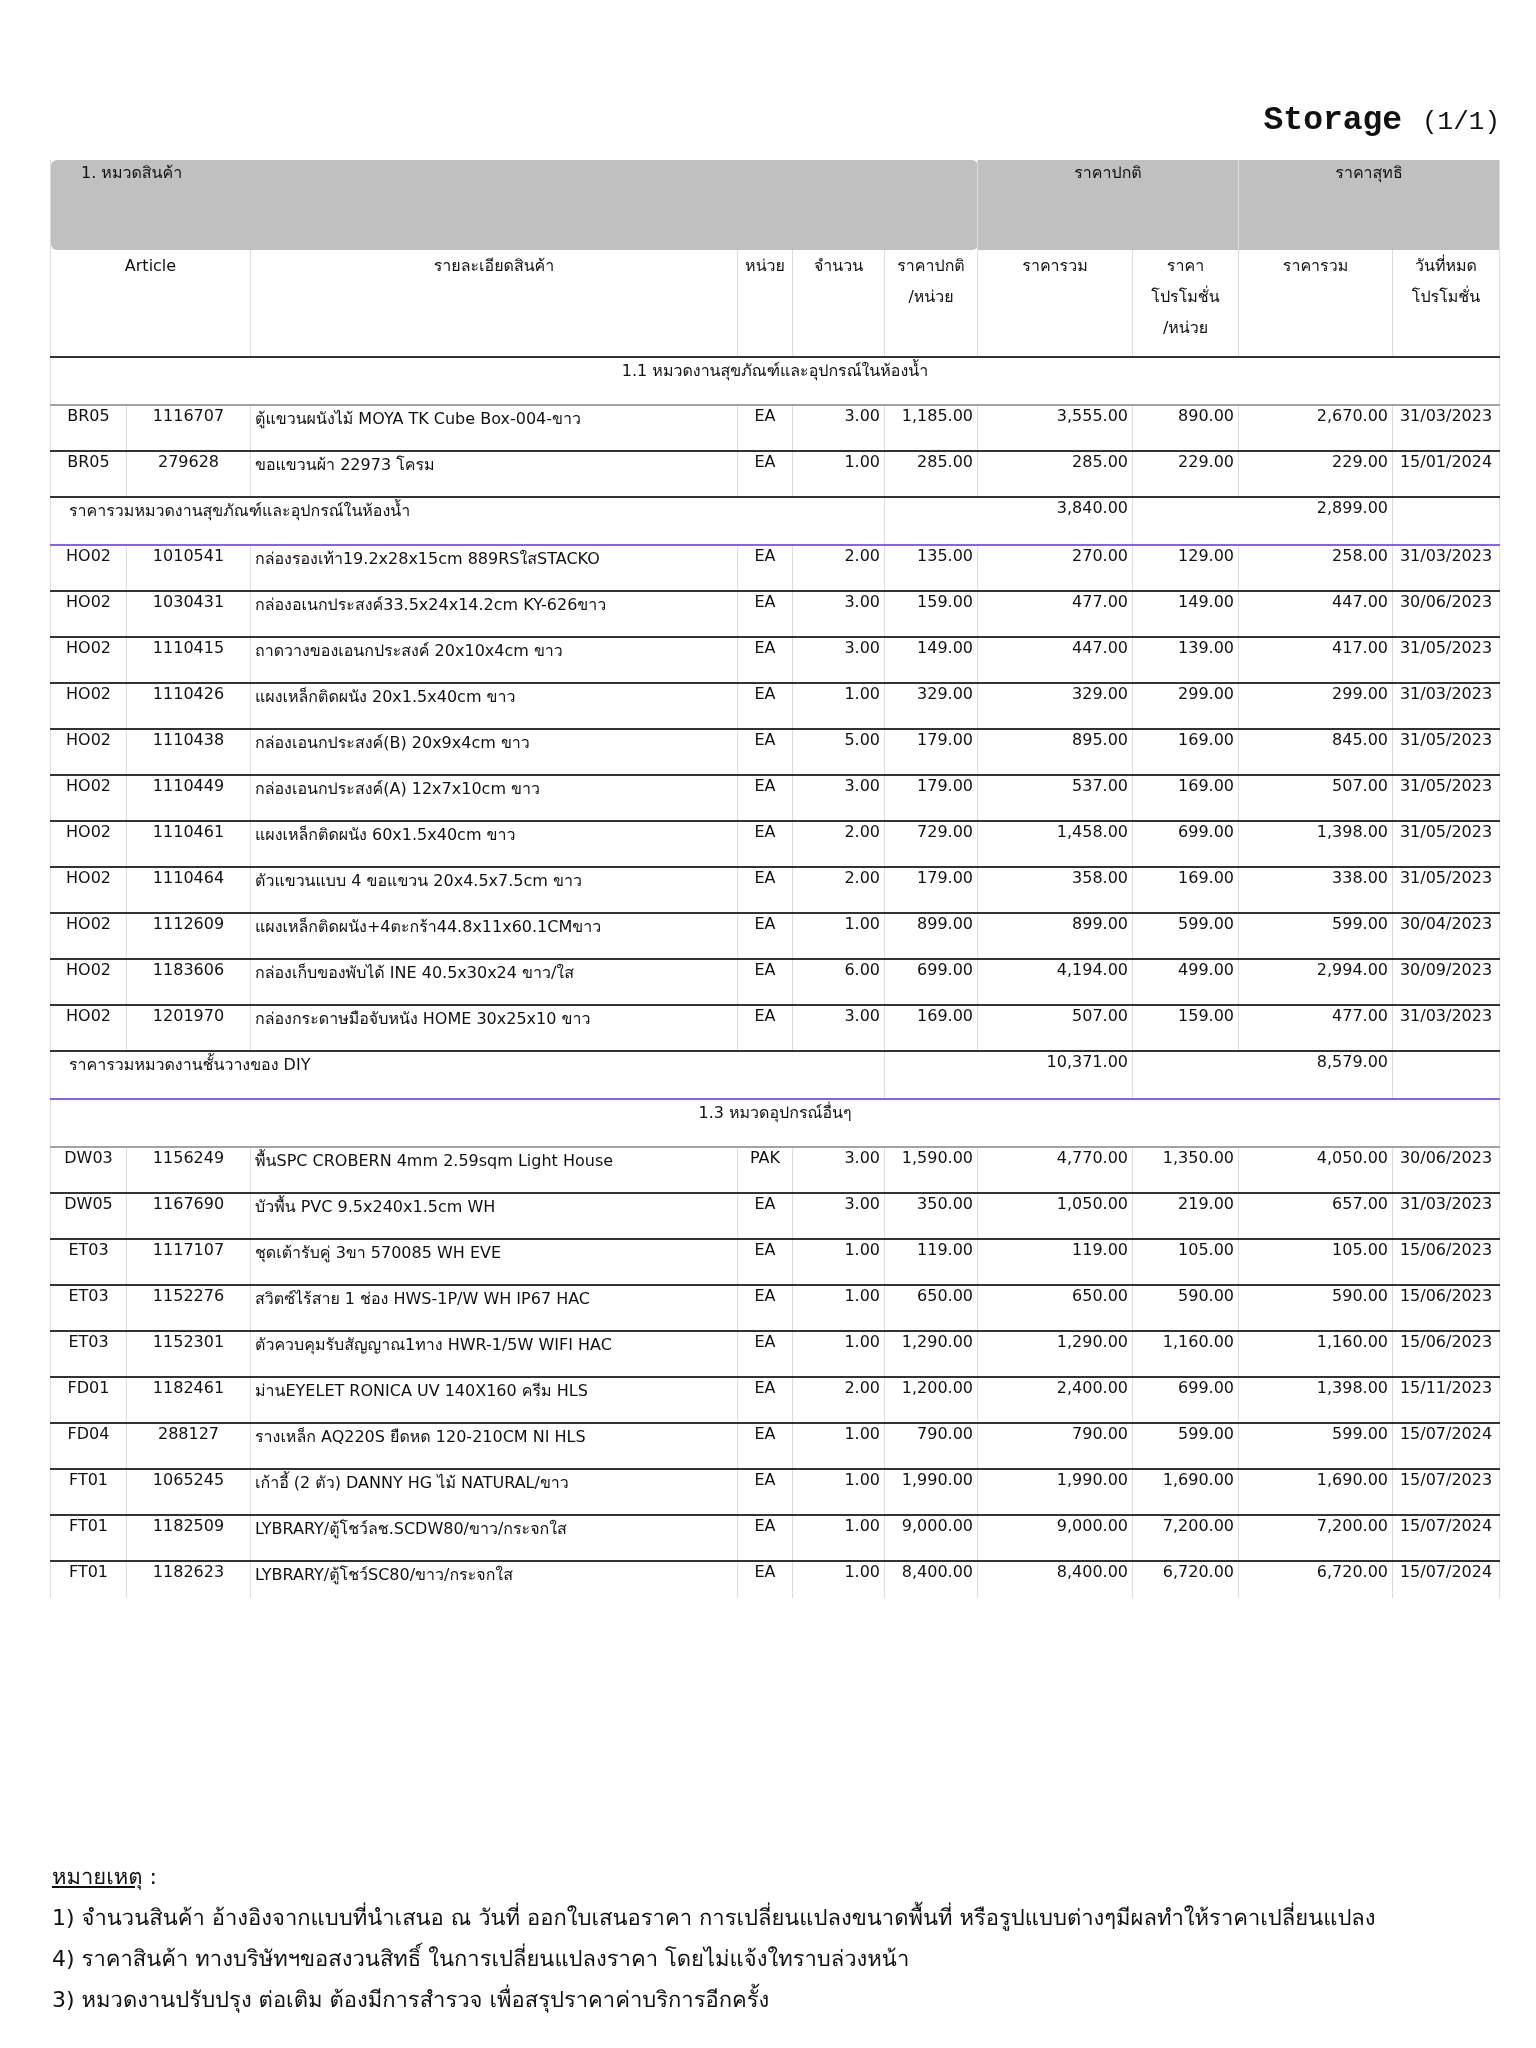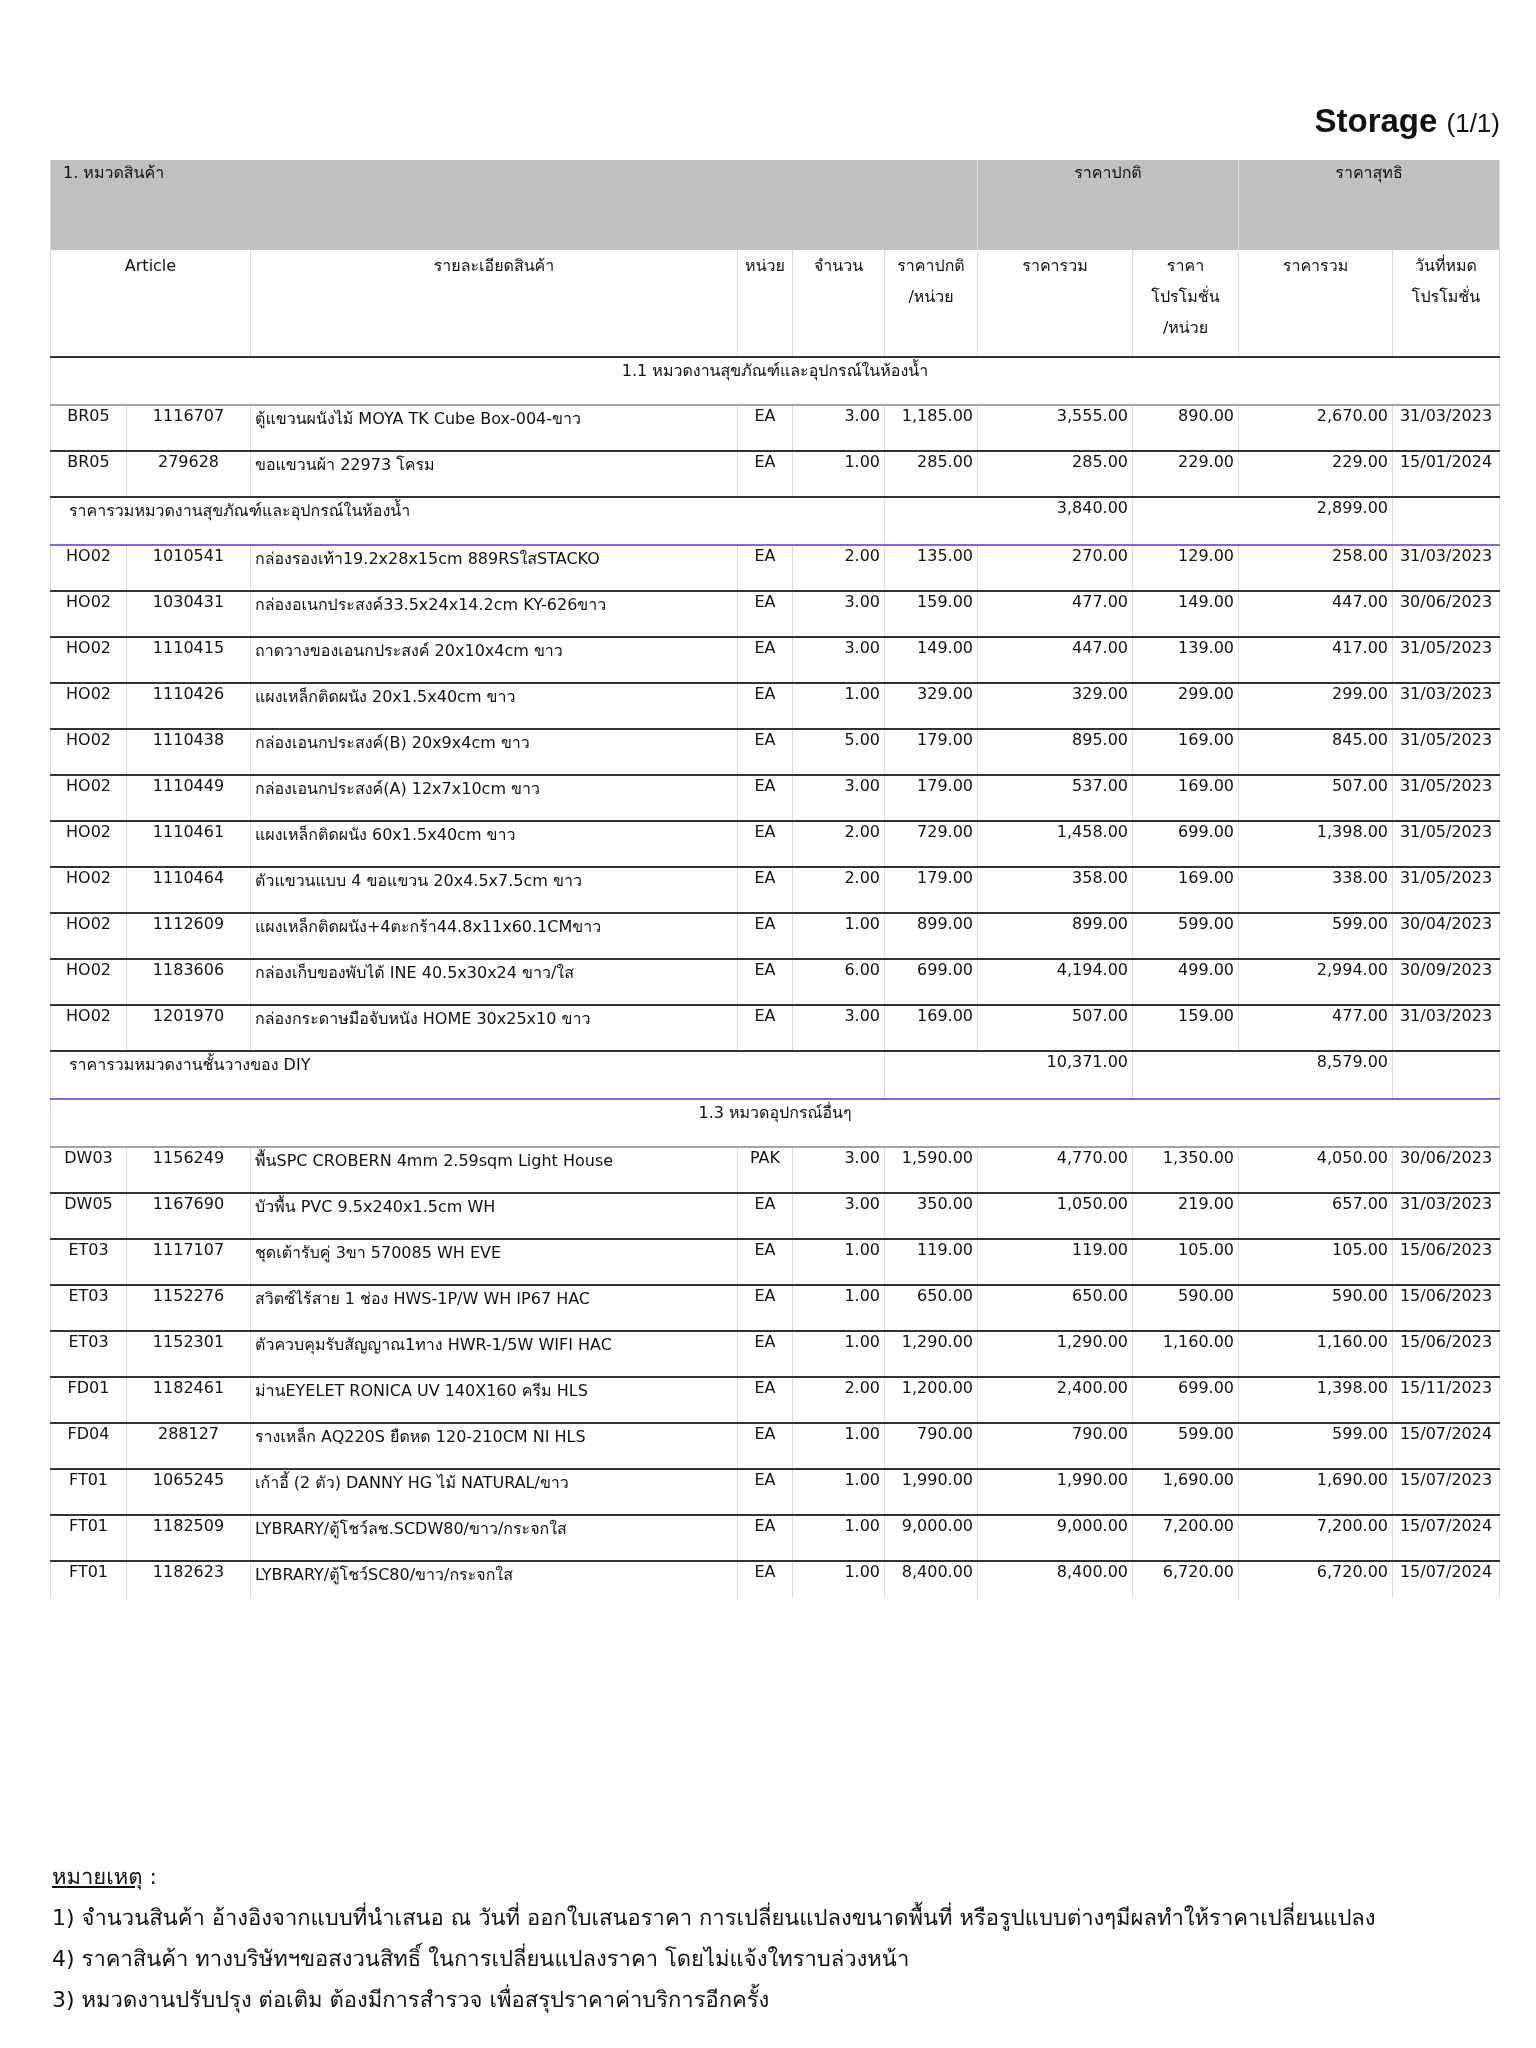--- a/index.html
+++ b/index.html
@@ -1,22 +1,22 @@
 <!DOCTYPE html>
 <html><head>
 <meta charset="utf-8">
 <style>
   html, body { margin:0; padding:0; background:#ffffff; }
   body { width:1536px; height:2048px; position:relative; font-family:"DejaVu Sans", sans-serif; color:#111; overflow:hidden; }
-  .title { position:absolute; right:36px; top:102px; font-family:Liberation Sans, sans-serif; font-weight:bold; font-size:33px; color:#111; }
+  .title { position:absolute; right:36px; top:102px; font-family:Liberation Mono, monospace; font-weight:bold; font-size:33px; color:#111; }
   .title .paren { font-weight:normal; font-size:26px; }
   table.sheet { position:absolute; left:50px; top:160px; width:1449px; border-collapse:collapse; table-layout:fixed; font-family:"DejaVu Sans", sans-serif; font-size:16px; }
   table.sheet td { padding:0 4px; vertical-align:top; border-left:1px solid #dcdcdc; border-right:1px solid #dcdcdc; white-space:nowrap; overflow:hidden; }
   .grp td { background:#c0c0c0; height:90px; padding-top:8px; text-align:center; border-color:#b3b3b3; }
-  .grp td.first { text-align:left; padding-left:12px; }
+  .grp td.first { text-align:left; padding-left:30px;border-radius:6px; }
   .sub td { height:106px; padding-top:10px; text-align:center; line-height:31px; border-bottom:2px solid #333; }
   .sec td { height:46px; padding-top:9px; padding-left:14px; border-bottom:2px solid #a3a3a3; border-right:1px solid #dcdcdc;text-align:center; }
   .row td { height:44px; padding-top:9px; border-bottom:2px solid #333; }
   .row td.c { text-align:center; }
   .row td.r { text-align:right; }
   .row.last td { border-bottom:none; height:36px; }
   .sum td { height:46px; padding-top:9px; border-bottom:2px solid #8b5cf6; }
   .sum td.lbl { padding-left:18px; }
   .sum td.r { text-align:right; }
   .notes { position:absolute; left:52px; top:1856px; font-family:"DejaVu Sans", sans-serif; font-size:22px; color:#111; line-height:41px; }

